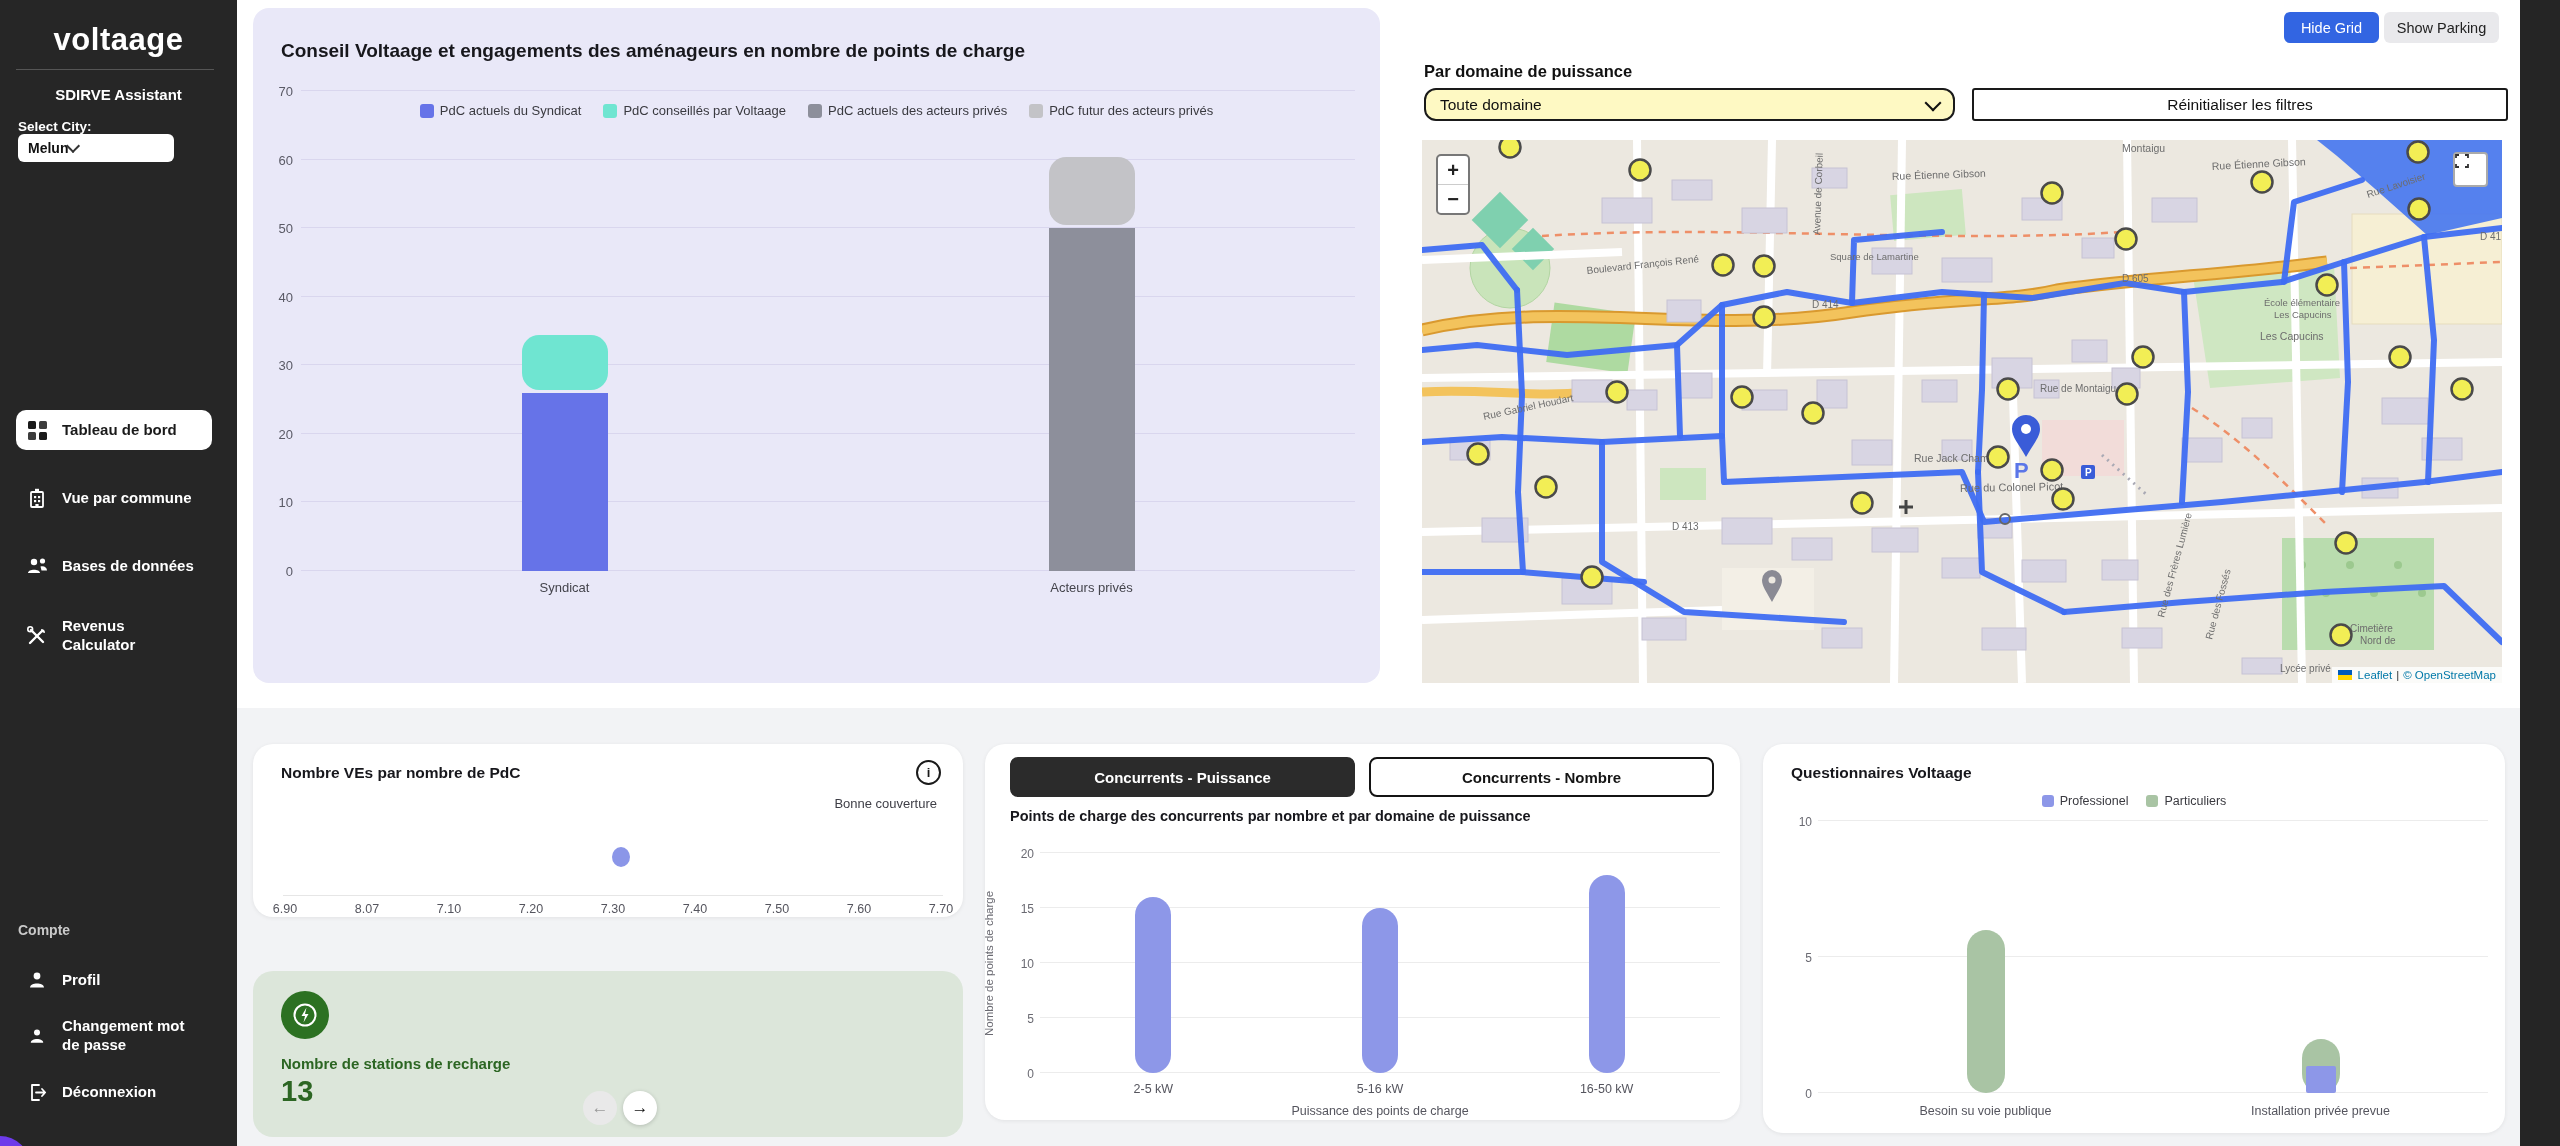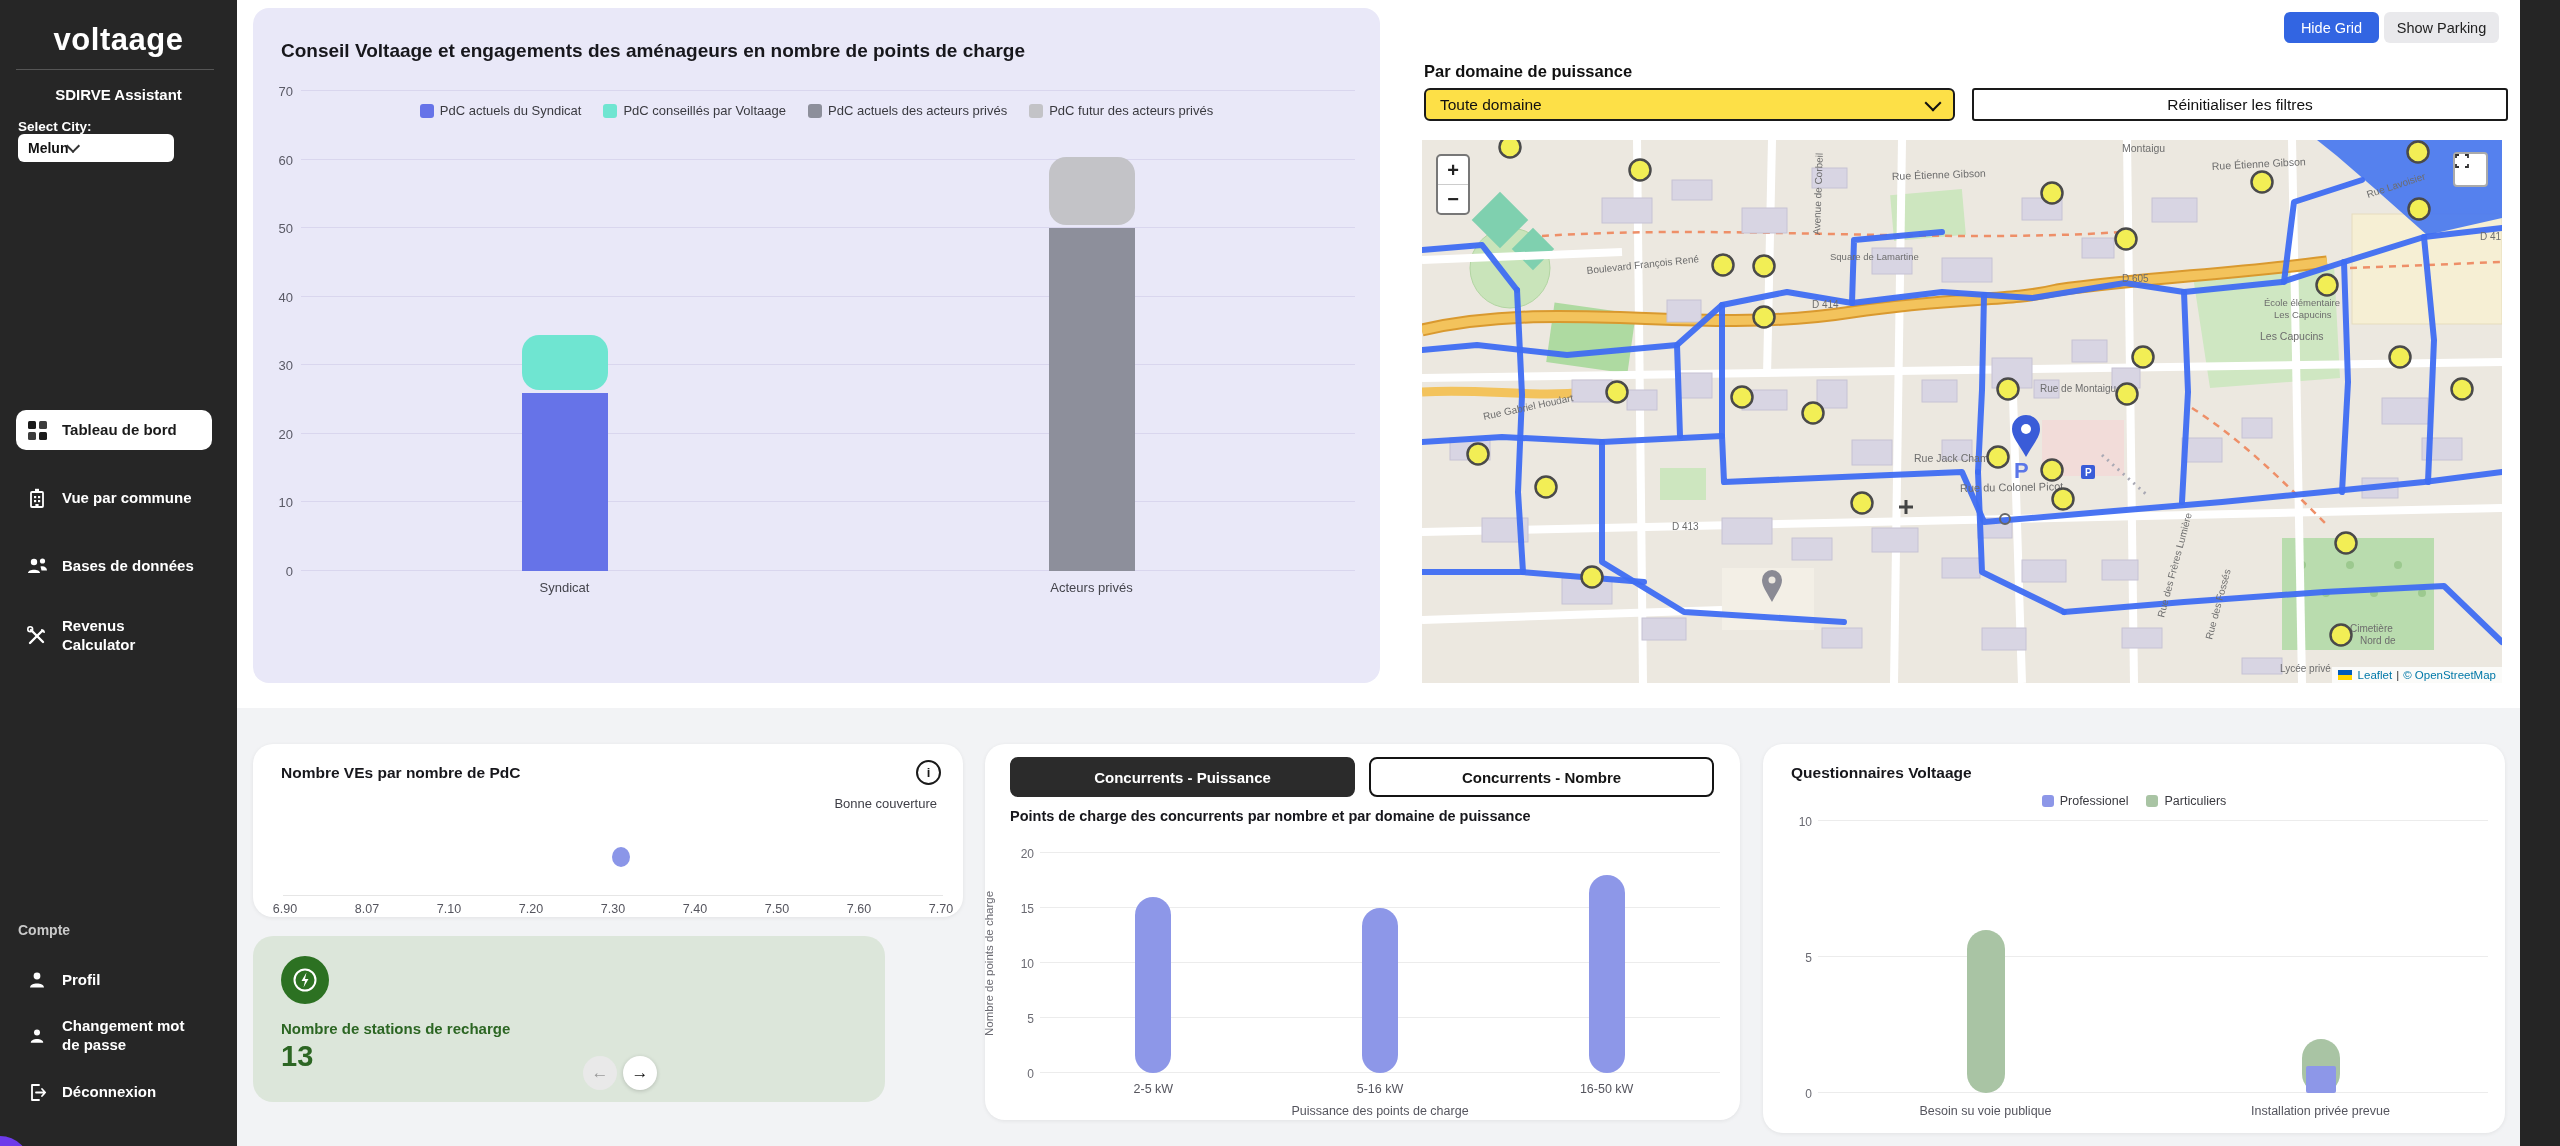--- a/index.html
+++ b/index.html
@@ -42,22 +42,22 @@
   .seg.cap{border-radius:17px;margin-bottom:3px;}
   #c1-cats{position:absolute;left:48px;top:572px;width:1054px;display:flex;}
   .c1-cat{flex:1;text-align:center;font-size:13px;color:#44444c;}
 
   
   .top-btn{position:absolute;top:12px;height:31px;border:none;border-radius:6px;font-size:14.5px;
     font-family:"Liberation Sans",sans-serif;cursor:pointer;display:flex;align-items:center;justify-content:center;}
   #btn-hide-grid{left:2284px;width:95px;background:#3265e2;color:#fff;}
   #btn-show-parking{left:2384px;width:115px;background:#e9e9ec;color:#222;}
   .filter-label{position:absolute;left:1424px;top:62px;font-size:16.5px;font-weight:bold;color:#111;}
-  #domain-select{position:absolute;left:1424px;top:88px;width:531px;height:33px;background:#fde047;border:2px solid #1a1a1a;
-    border-radius:6px;display:flex;align-items:center;justify-content:space-between;padding:0 14px;box-sizing:border-box;
+  #domain-select{position:absolute;left:1424px;top:88px;width:531px;height:33px;background:#fef9c3;border:2px solid #1a1a1a;
+    border-radius:12px;display:flex;align-items:center;justify-content:space-between;padding:0 14px;box-sizing:border-box;
     font-size:15.5px;color:#111;cursor:pointer;}
   #btn-reset{position:absolute;left:1972px;top:88px;width:536px;height:33px;background:#fff;border:2px solid #1a1a1a;
     border-radius:3px;font-size:15.5px;color:#111;display:flex;align-items:center;justify-content:center;cursor:pointer;}
   #map{position:absolute;left:1422px;top:140px;width:1080px;height:543px;background:#ece8e0;overflow:hidden;}
   #map svg{position:absolute;left:0;top:0;}
   #map-zoom{position:absolute;left:14px;top:14px;width:30px;background:#fff;border:2px solid #777;border-radius:5px;overflow:hidden;z-index:5;}
   .zoom-btn{width:100%;height:28px;display:flex;align-items:center;justify-content:center;font-size:20px;font-weight:bold;color:#222;cursor:pointer;}
   #map-zoom .zoom-btn:first-child{border-bottom:1px solid #ccc;}
   #map-expand{position:absolute;right:14px;top:12px;width:31px;height:31px;background:#fff;border:2px solid #aaa;border-radius:4px;
     display:flex;align-items:center;justify-content:center;cursor:pointer;z-index:5;}
@@ -71,21 +71,21 @@
   #card-scatter{left:253px;top:744px;width:710px;height:173px;}
   .card-title{position:absolute;left:28px;top:20px;font-size:15.5px;font-weight:bold;color:#17171c;}
   .info-icon{position:absolute;right:22px;top:16px;width:21px;height:21px;border:2px solid #1a1a1a;border-radius:50%;
     display:flex;align-items:center;justify-content:center;font-size:13px;font-weight:bold;color:#1a1a1a;cursor:pointer;}
   .scatter-note{position:absolute;right:26px;top:52px;font-size:13px;color:#3e3e46;}
   #scatter-axis{position:absolute;left:30px;top:151px;width:660px;height:1px;background:#e6e6e6;}
   #scatter-ticks{position:absolute;left:10px;top:158px;width:700px;display:flex;justify-content:space-between;font-size:12.5px;color:#55555e;}
   #scatter-ticks span{width:44px;text-align:center;}
   #scatter-dot{position:absolute;width:18px;height:20px;border-radius:50%;background:#8b96e8;}
 
-  #card-stations{left:253px;top:936px;width:632px;height:166px;background:#dce6da;border-radius:20px;box-shadow:none;}
+  #card-stations{left:253px;top:971px;width:710px;height:166px;background:#dce6da;border-radius:20px;box-shadow:none;}
   .stations-icon{position:absolute;left:28px;top:20px;width:48px;height:48px;border-radius:50%;background:#2c7122;
     display:flex;align-items:center;justify-content:center;}
   .stations-title{position:absolute;left:28px;top:84px;font-size:15px;font-weight:bold;color:#2c6623;}
   .stations-value{position:absolute;left:28px;top:104px;font-size:29px;font-weight:bold;color:#2c6623;}
   .pager{position:absolute;top:120px;width:34px;height:34px;border-radius:50%;display:flex;align-items:center;justify-content:center;
     font-size:17px;cursor:pointer;border:none;}
   #pager-prev{left:330px;background:#e9e9e9;color:#9a9a9a;}
   #pager-next{left:370px;background:#fff;color:#111;box-shadow:0 1px 4px rgba(0,0,0,.18);}
 
   #card-concurrents{left:985px;top:744px;width:755px;height:376px;}

